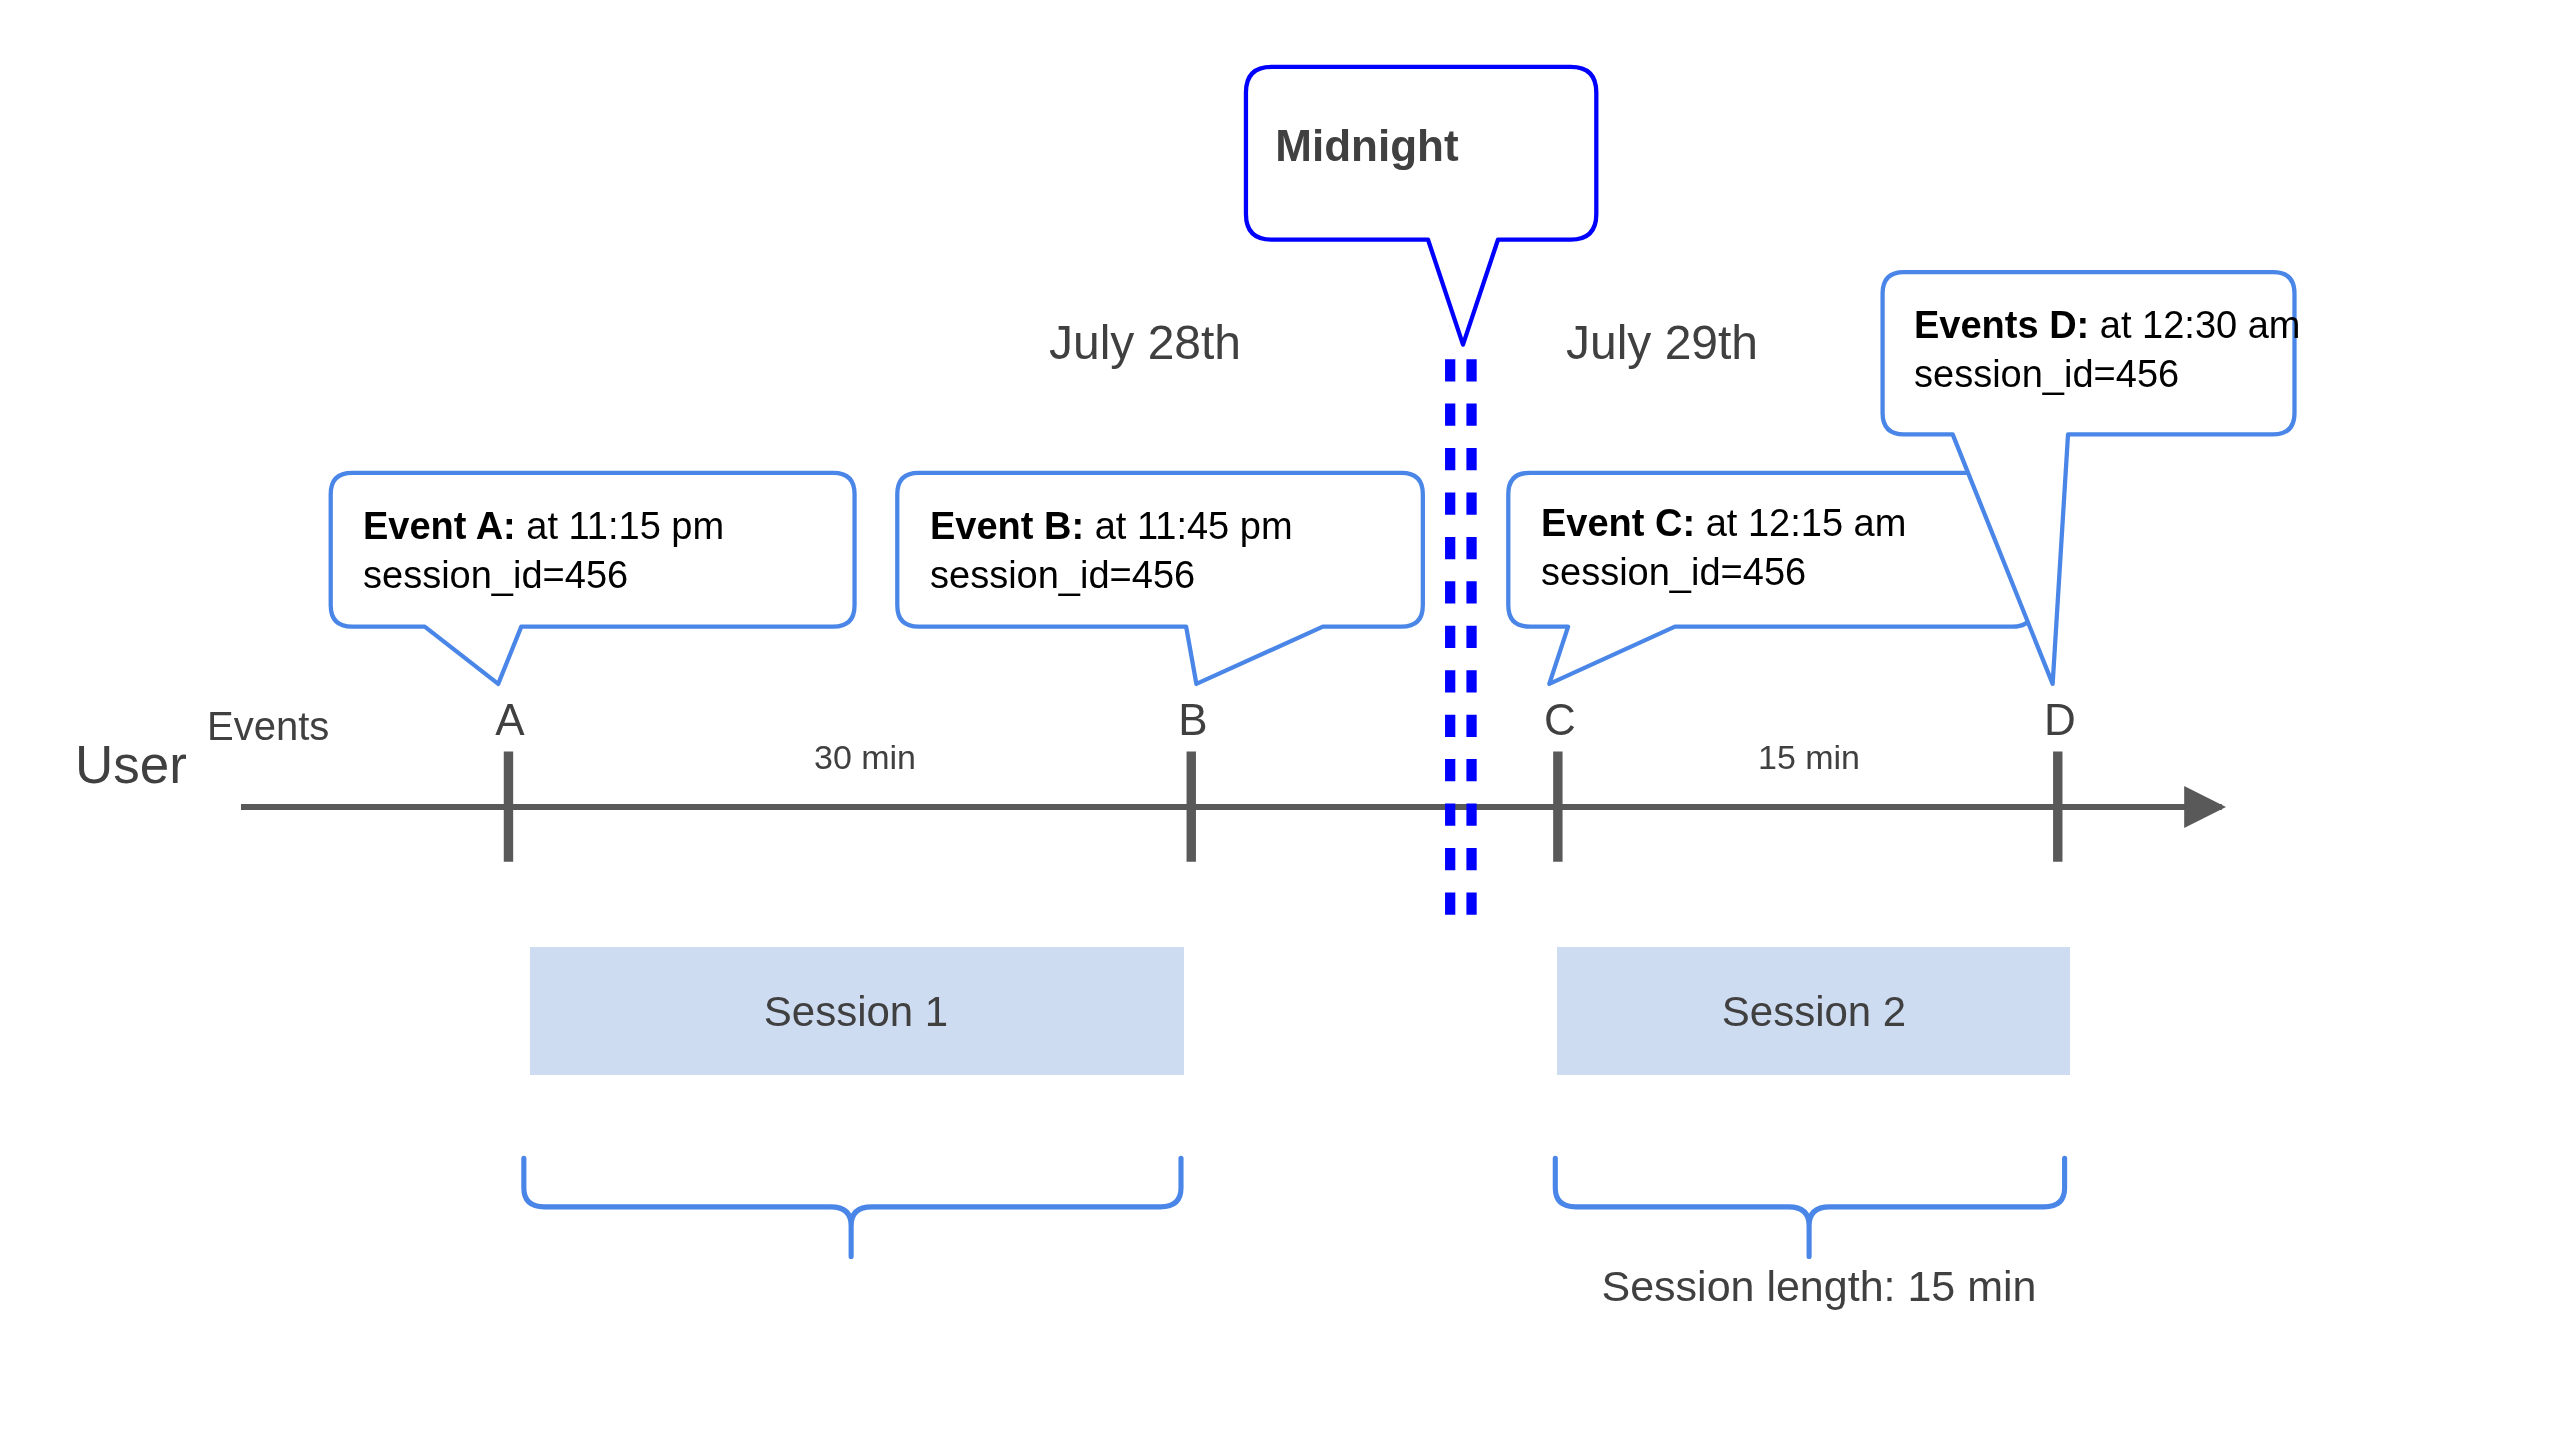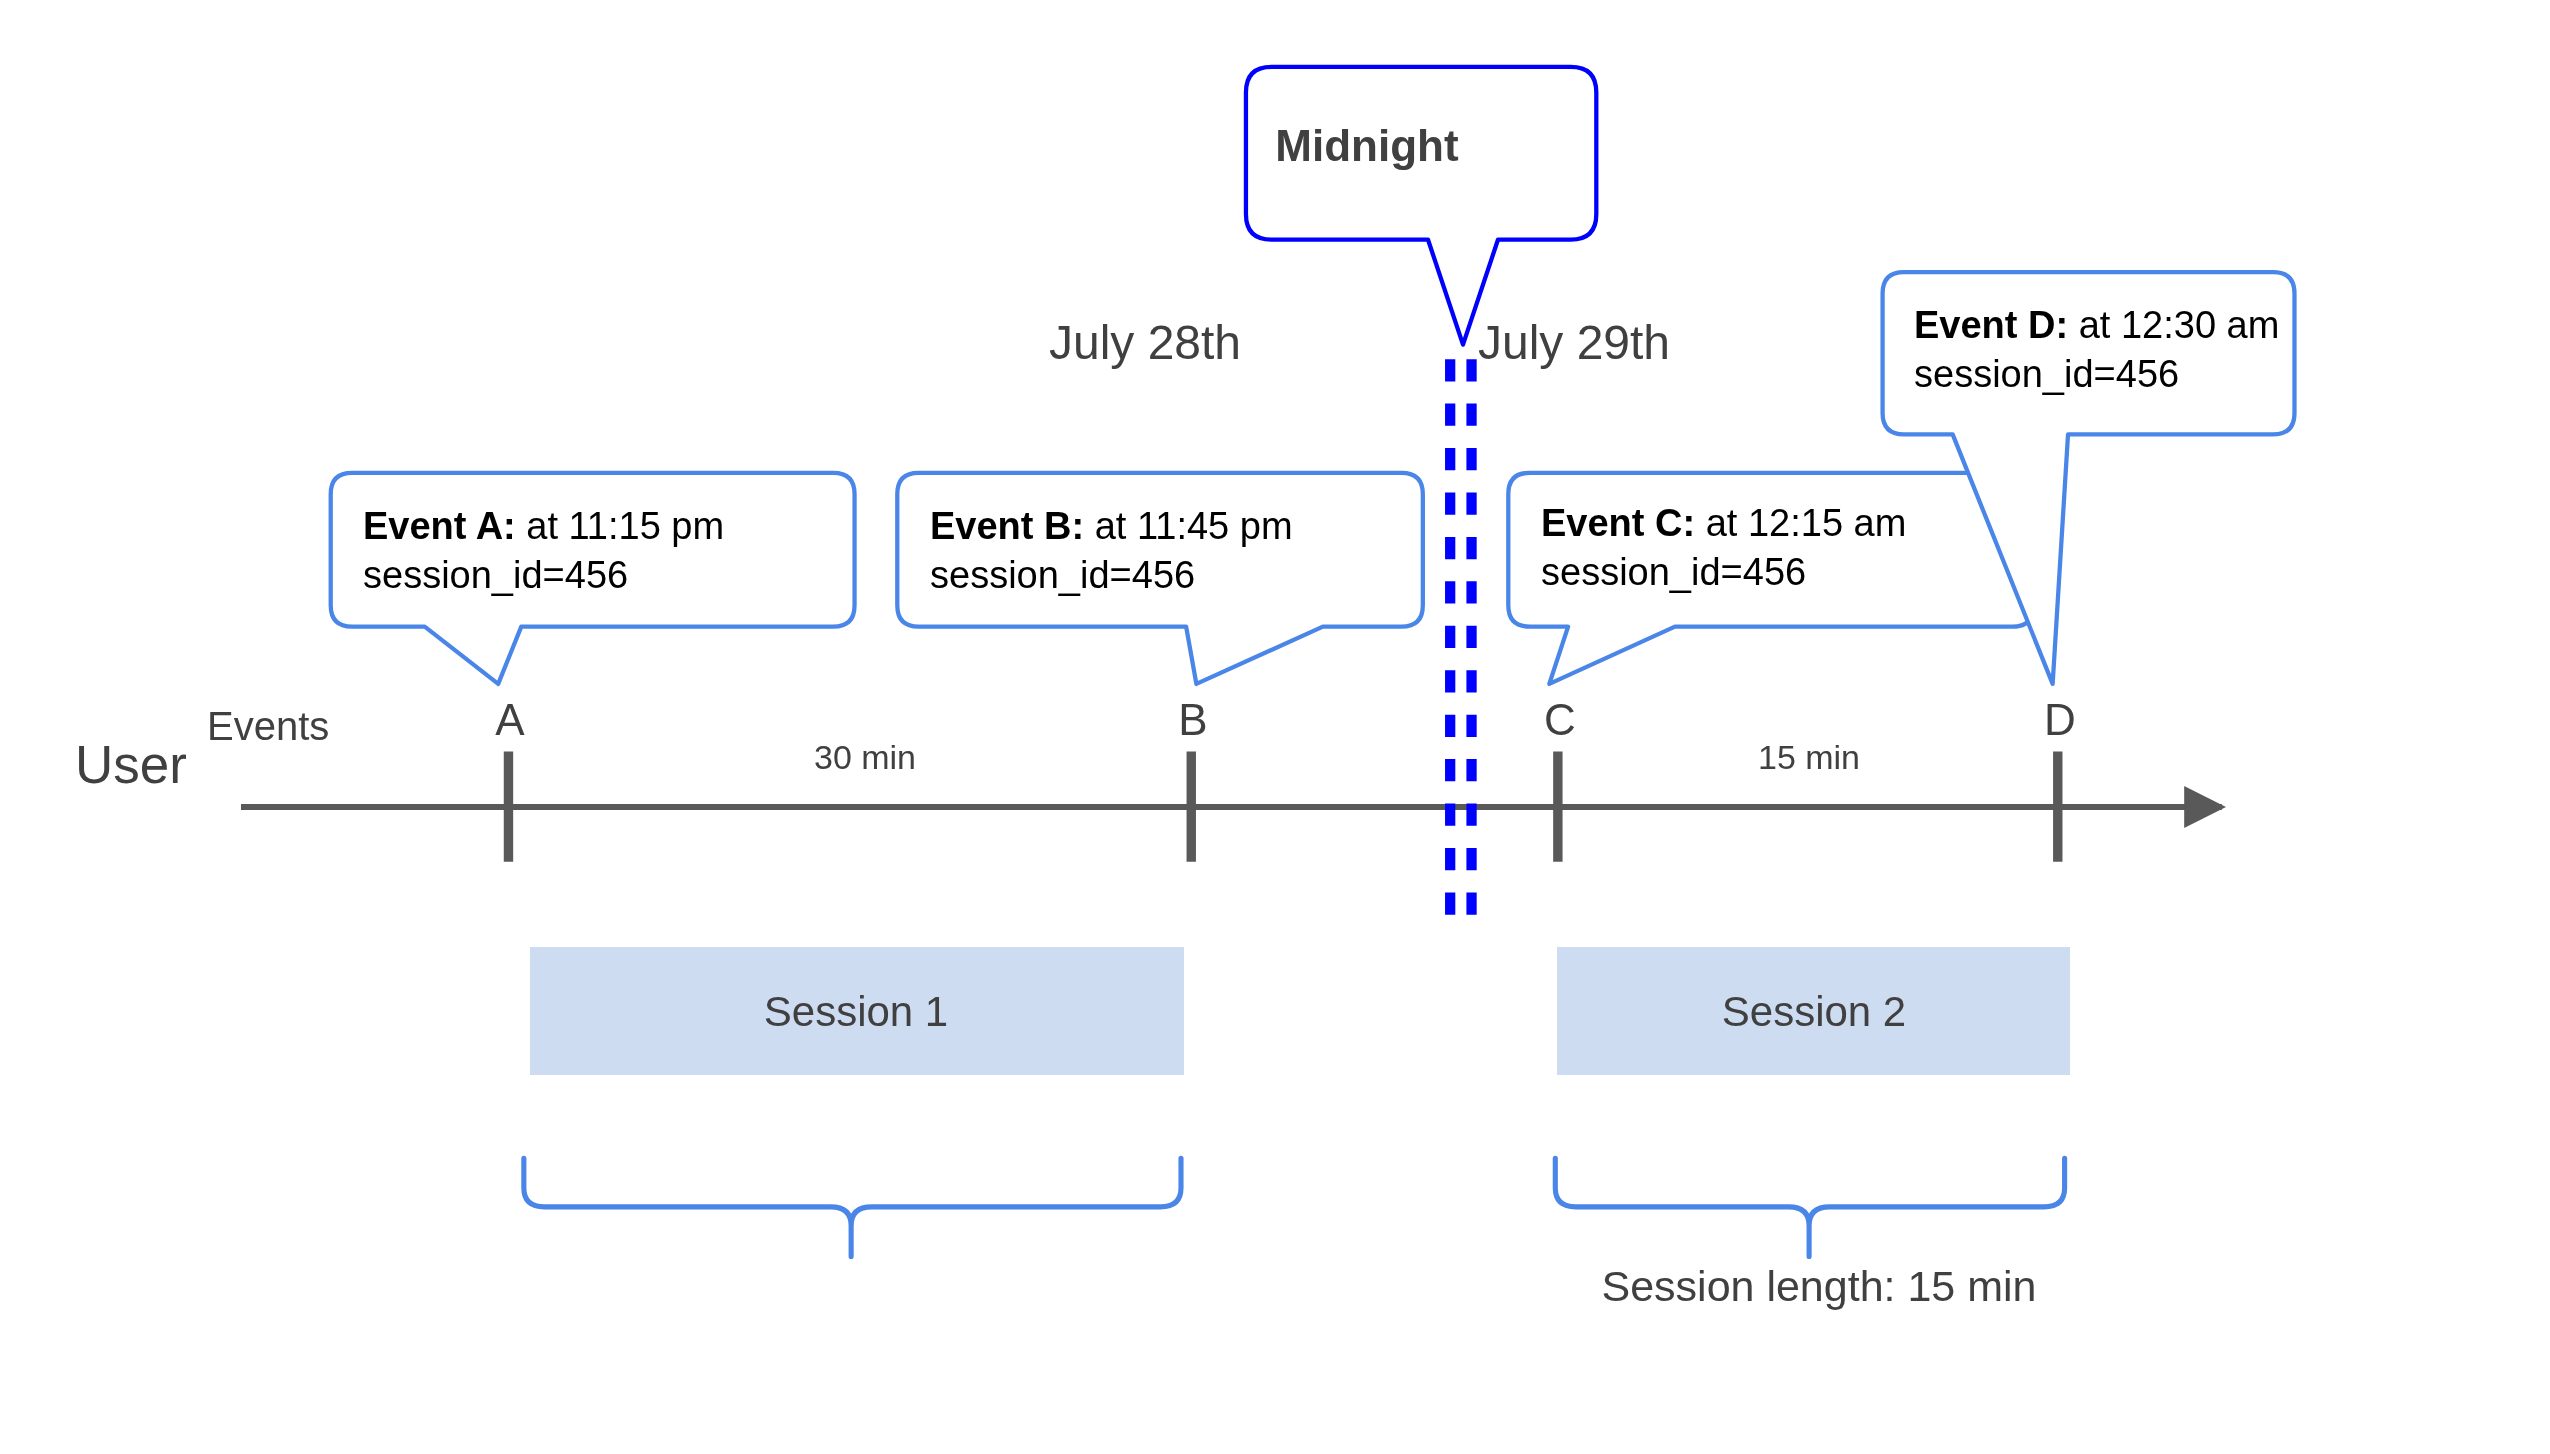--- a/index.html
+++ b/index.html
@@ -191,41 +191,41 @@
     </g>
   </svg>
 
   <div class="session-box" style="left:530px; top:947px; width:654px; height:128px;"></div>
   <div class="session-box" style="left:1557px; top:947px; width:513px; height:128px;"></div>
 
   <div class="txt lbl-user">User</div>
   <div class="txt lbl-events">Events</div>
 
   <div class="txt lbl-date center" style="left:1145px;">July 28th</div>
-  <div class="txt lbl-date center" style="left:1574px;">July 29th</div>
+  <div class="txt lbl-date center" style="left:1662px;">July 29th</div>
 
   <div class="txt center" style="left:1367px; top:120px; font-size:44px; font-weight:bold;">Midnight</div>
 
   <div class="callout-text" style="left:363px; top:502px;">
     <div><b>Event A:</b><span> at 11:15 pm</span></div>
     <div>session_id=456</div>
   </div>
 
   <div class="callout-text" style="left:930px; top:502px;">
     <div><b>Event B:</b><span> at 11:45 pm</span></div>
     <div>session_id=456</div>
   </div>
 
   <div class="callout-text" style="left:1541px; top:499px;">
     <div><b>Event C:</b><span> at 12:15 am</span></div>
     <div>session_id=456</div>
   </div>
 
   <div class="callout-text" style="left:1914px; top:301px;">
-    <div><b>Event D:</b><span> at 12:30 am</span></div>
+    <div><b>Events D:</b><span> at 12:30 am</span></div>
     <div>session_id=456</div>
   </div>
 
   <div class="txt lbl-marker center" style="left:510px;">A</div>
   <div class="txt lbl-marker center" style="left:1193px;">B</div>
   <div class="txt lbl-marker center" style="left:1560px;">C</div>
   <div class="txt lbl-marker center" style="left:2060px;">D</div>
 
   <div class="txt lbl-gap center" style="left:865px;">30 min</div>
   <div class="txt lbl-gap center" style="left:1809px;">15 min</div>

